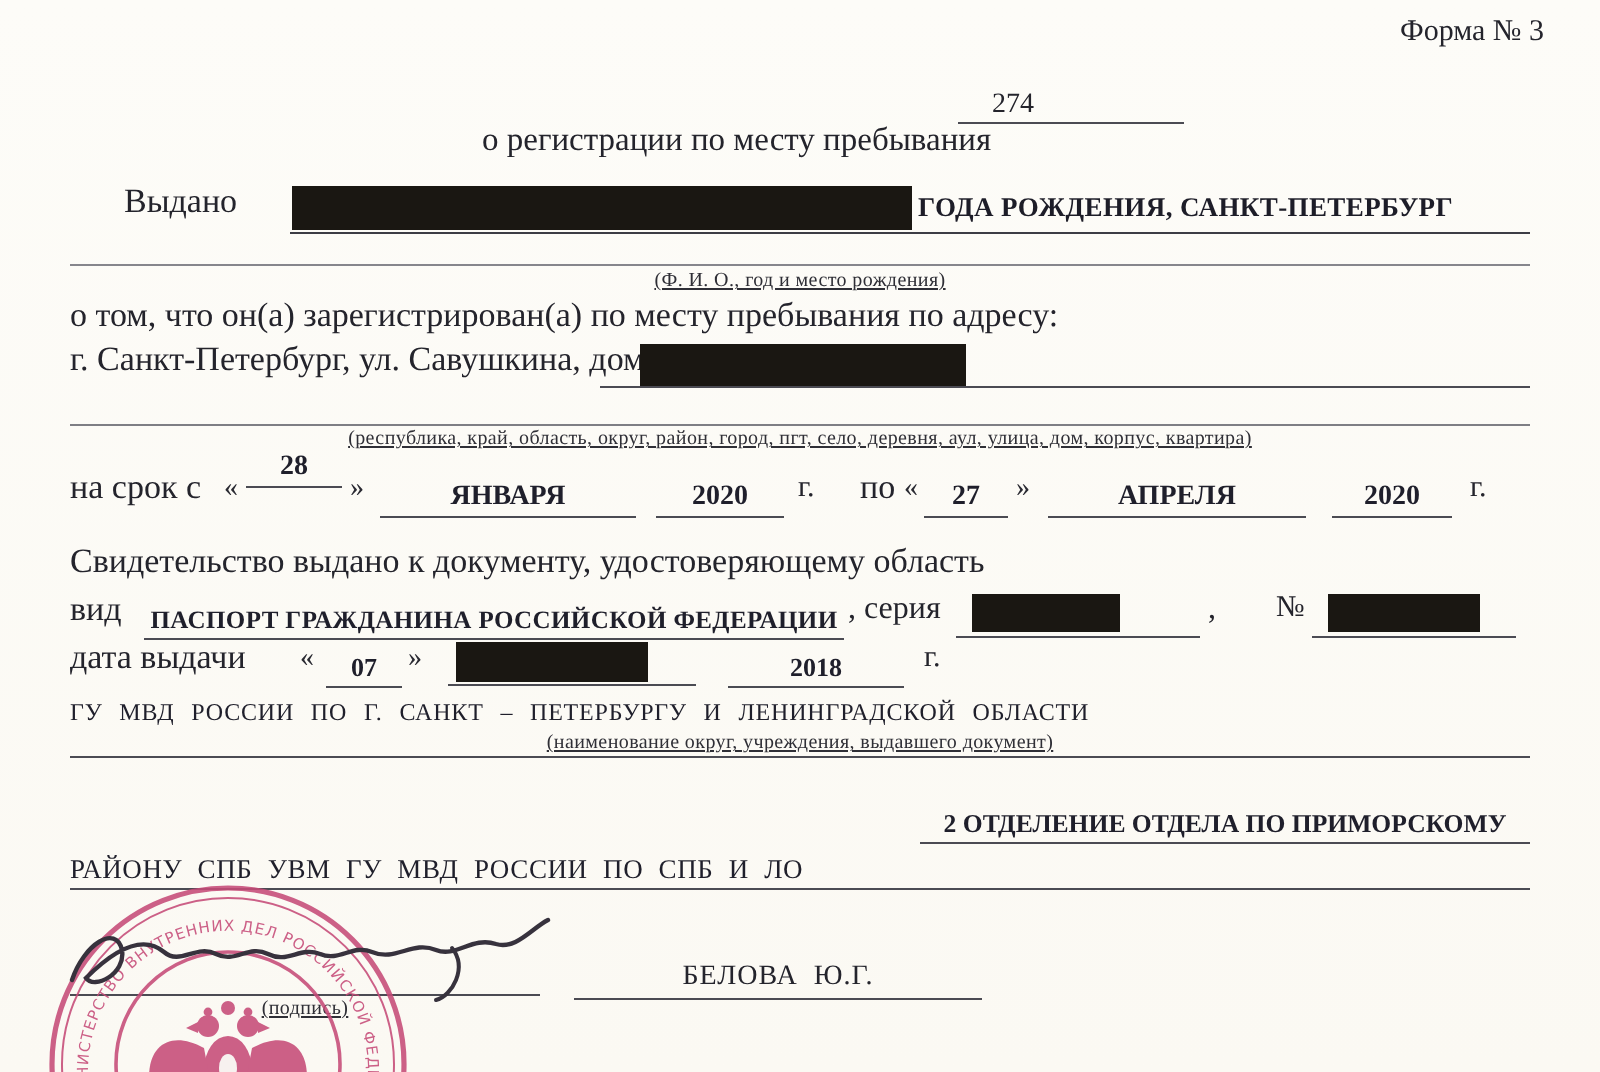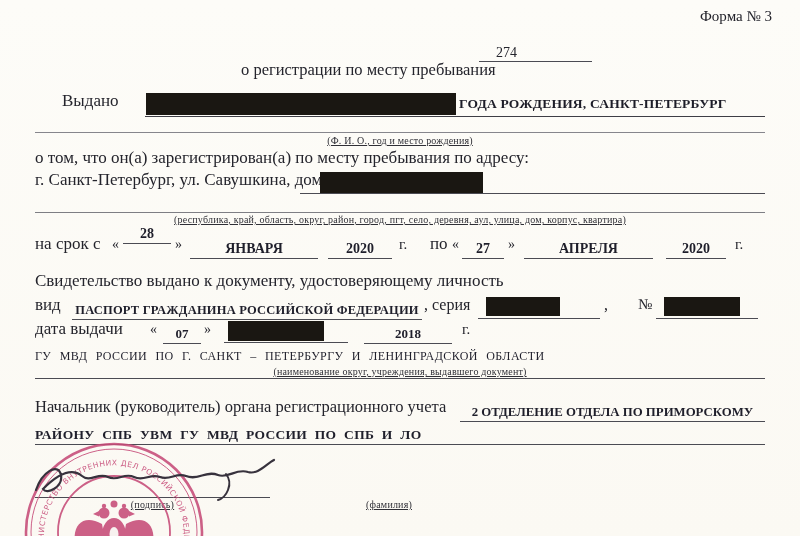--- a/index.html
+++ b/index.html
@@ -69,21 +69,21 @@
   #dG{left:462px;top:321px;font-size:15px;}
 
   #issuerBox{left:35px;top:343px;width:730px;height:21px;border-bottom:1.4px solid #4b4b53;
     display:flex;align-items:flex-end;font-size:12px;font-weight:normal;letter-spacing:.4px;
     word-spacing:5px;color:#1f1f2b;padding-bottom:14px;}
   #issuerCap{left:35px;top:366px;width:730px;}
 
   #chiefLabel{left:35px;top:397px;font-size:16.5px;}
   #chief1Box{left:460px;top:396px;width:305px;height:24px;font-size:12.8px;}
   #chief2Box{left:35px;top:421px;width:730px;height:22px;border-bottom:1.4px solid #4b4b53;
-    display:flex;align-items:flex-end;font-size:13.5px;font-weight:bold;word-spacing:4px;
+    display:flex;align-items:flex-end;font-size:13.5px;font-weight:normal;word-spacing:4px;
     letter-spacing:.3px;color:#1f1f2b;padding-bottom:1px;}
   #chiefCap{left:35px;top:445px;width:730px;}
 
   #sigLine{left:35px;top:474px;width:235px;height:23px;border-bottom:1.4px solid #4b4b53;}
   #sigCap{left:35px;top:499px;width:235px;z-index:0;}
   #nameBox{left:287px;top:474px;width:204px;height:23px;border-bottom:1.3px solid #4b4b53;
     display:flex;align-items:flex-end;justify-content:center;font-size:14px;letter-spacing:.5px;
     word-spacing:4px;padding-bottom:2px;}
   #nameCap{left:287px;top:499px;width:204px;}
 
@@ -121,21 +121,21 @@
   <div class="fillbox" id="pYear1Box">2020</div>
   <span class="abs" id="pG1">г.</span>
   <span class="abs body17" id="pPo">по</span>
   <span class="q" id="pQ3">«</span>
   <div class="fillbox" id="pDay2Box">27</div>
   <span class="q" id="pQ4">»</span>
   <div class="fillbox" id="pMon2Box">АПРЕЛЯ</div>
   <div class="fillbox" id="pYear2Box">2020</div>
   <span class="abs" id="pG2">г.</span>
 
-  <div class="abs body17" id="docIntro">Свидетельство выдано к документу, удостоверяющему личность</div>
+  <div class="abs body17" id="docIntro">Свидетельство выдано к документу, удостоверяющему область</div>
   <span class="abs body17" id="vidLabel">вид</span>
   <div class="fillbox" id="vidBox">ПАСПОРТ ГРАЖДАНИНА РОССИЙСКОЙ ФЕДЕРАЦИИ</div>
   <span class="abs" id="vidSeries">, серия</span>
   <div class="abs" id="seriesBox"></div>
   <div class="bar" id="seriesBar"></div>
   <span class="abs" id="vidComma">,</span>
   <span class="abs" id="numSign">№</span>
   <div class="abs" id="numBox"></div>
   <div class="bar" id="numBar"></div>
 
@@ -144,27 +144,26 @@
   <div class="fillbox" id="dDayBox">07</div>
   <span class="q" id="dQ2">»</span>
   <div class="abs" id="dBarBox"></div>
   <div class="bar" id="dBar"></div>
   <div class="fillbox" id="dYearBox">2018</div>
   <span class="abs" id="dG">г.</span>
 
   <div class="abs" id="issuerBox">ГУ МВД РОССИИ ПО Г. САНКТ – ПЕТЕРБУРГУ И ЛЕНИНГРАДСКОЙ ОБЛАСТИ</div>
   <div class="cap" id="issuerCap">(наименование округ, учреждения, выдавшего документ)</div>
 
-  <div class="abs" id="chiefLabel">Начальник (руководитель) органа регистрационного учета</div>
   <div class="fillbox" id="chief1Box">2 ОТДЕЛЕНИЕ ОТДЕЛА ПО ПРИМОРСКОМУ</div>
   <div class="abs" id="chief2Box">РАЙОНУ СПБ УВМ ГУ МВД РОССИИ ПО СПБ И ЛО</div>
 
   <div class="abs" id="sigLine"></div>
   <div class="cap" id="sigCap">(подпись)</div>
-  <div class="cap" id="nameCap">(фамилия)</div>
+  <div class="abs" id="nameBox">БЕЛОВА Ю.Г.</div>
 
   <svg class="abs" id="stampSvg" viewBox="0 0 188 188">
     <g fill="none" stroke="#c64b78">
       <circle cx="94" cy="94" r="88" stroke-width="2.6"></circle>
       <circle cx="94" cy="94" r="83" stroke-width="1"></circle>
       <circle cx="94" cy="94" r="56" stroke-width="1.8"></circle>
     </g>
     <path id="arcTop" d="M 26,114 A 70,70 0 1 1 162,114" fill="none"></path>
     <path id="arcBot" d="M 36,126 A 64,64 0 0 0 152,126" fill="none"></path>
     <text font-size="7.6" letter-spacing="0.5" fill="#c64b78" font-family="'DejaVu Sans',sans-serif">

